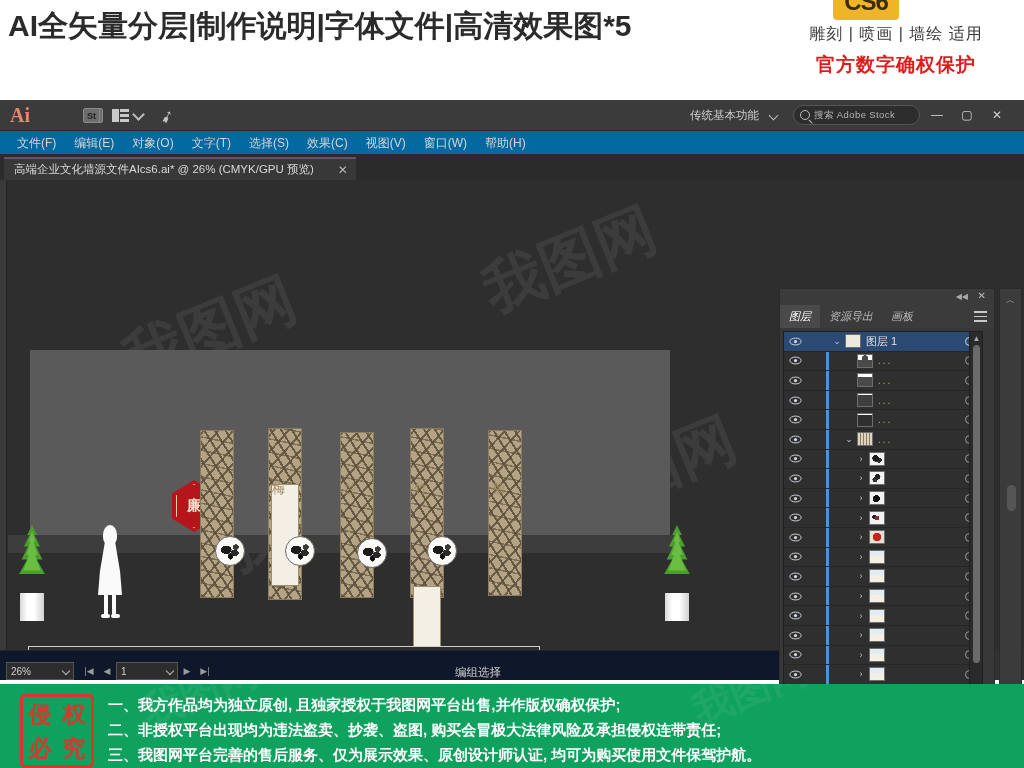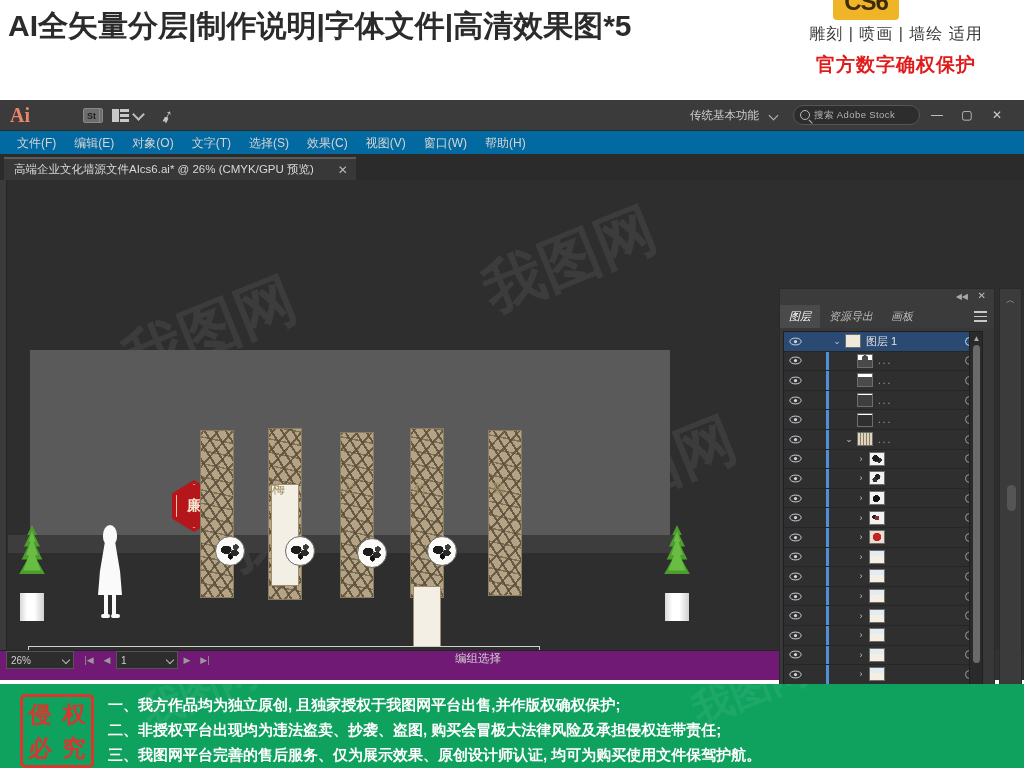--- a/index.html
+++ b/index.html
@@ -245,22 +245,22 @@
   
   .infobox {
     position: absolute; left: 28px; top: 466px; width: 512px; height: 62px;
     background: #2e2e2e; border: 1px solid #cfcfcf;
     display: flex; padding: 4px 6px;
   }
 
   
   .ai-statusbar {
     position: absolute; left: 0; top: 550px; width: 888px; height: 30px;
-    background: #701a75; border-top: 1px solid #242424;
-    display: flex; align-items: flex-start;
+    background: #0f172a; border-top: 1px solid #242424;
+    display: flex; align-items: flex-end;
   }
   .sb-zoom {
     margin-left: 6px; width: 68px; height: 18px; background: #2d2d2d;
     border: 1px solid #555; display: flex; align-items: center;
     justify-content: space-between; padding: 0 4px;
   }
   .sb-zoom span { font-size: 10px; color: #d0d0d0; }
   .chev-xs { width:6px;height:6px;border-right:1.4px solid #bbb;border-bottom:1.4px solid #bbb;transform:rotate(45deg); }
   .sb-nav { display: flex; align-items: center; gap: 0; margin-left: 6px; }
   .sb-arrow { width: 18px; height: 18px; color: #9a9a9a; font-size: 9px;

